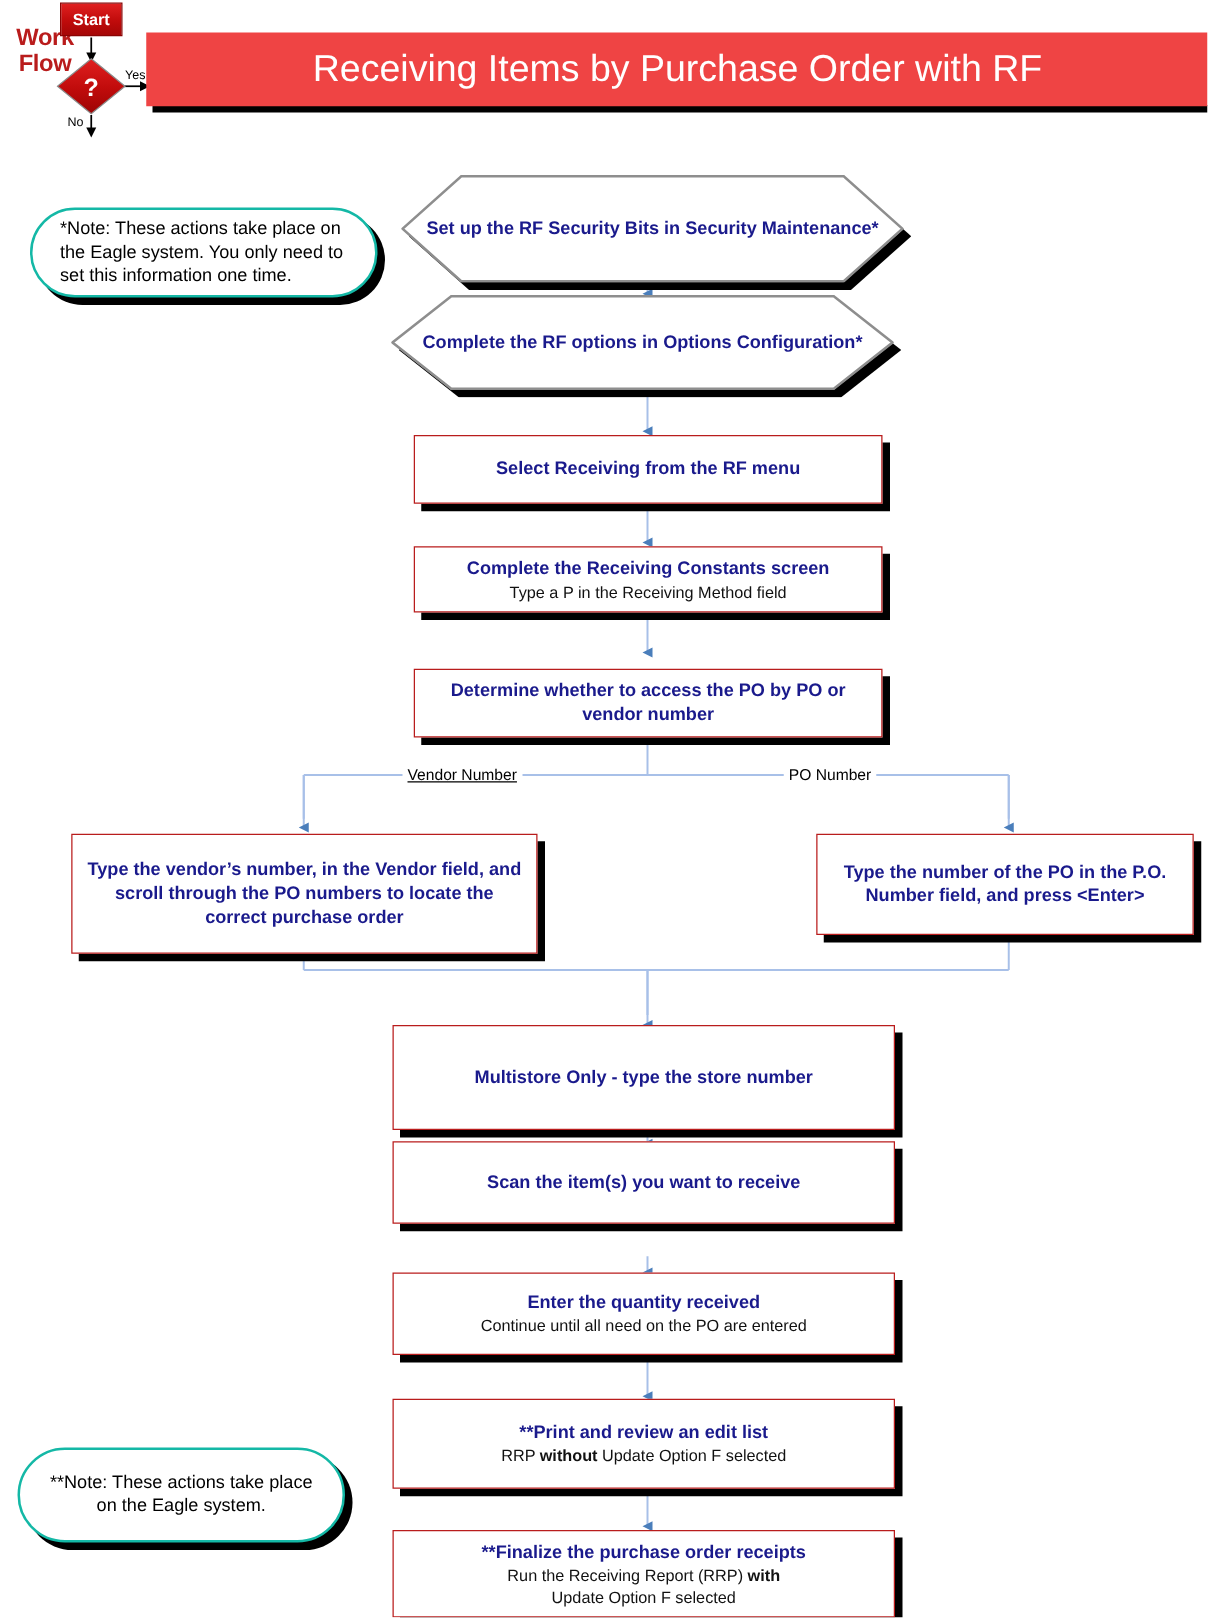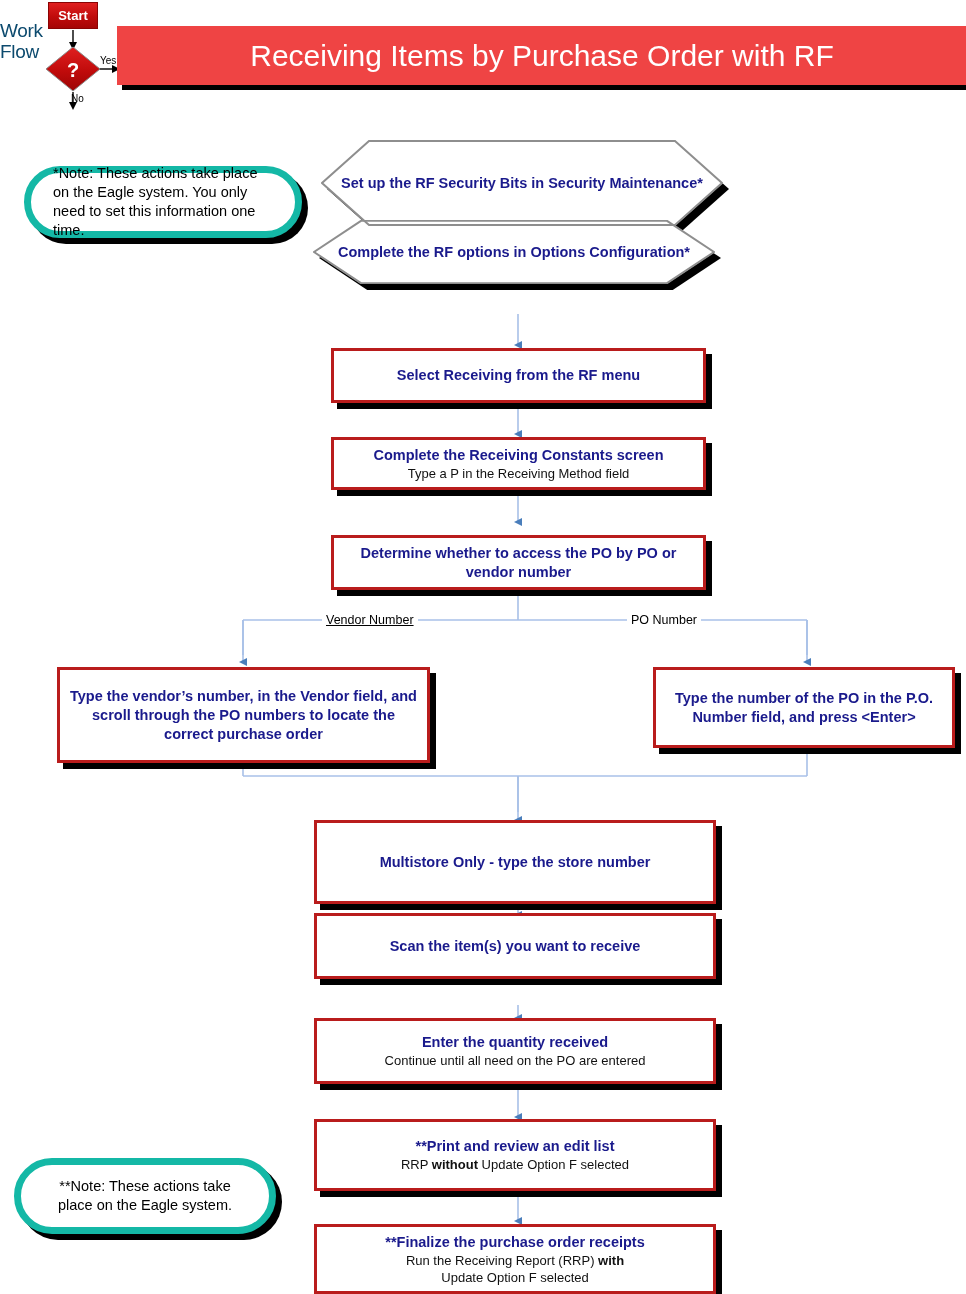--- a/index.html
+++ b/index.html
@@ -17,25 +17,25 @@
     background: #ffffff;
     overflow: hidden;
   }
 
   
   .wf-label {
     position: absolute;
     left: 0px;
     top: 20px;
     width: 72px;
-    color: #0c4a6e;
-    font-weight: normal;
+    color: #b91c1c;
+    font-weight: bold;
     font-size: 19px;
     line-height: 21px;
-    text-align: left;
+    text-align: center;
     letter-spacing: -0.3px;
   }
   .start-box {
     position: absolute;
     left: 48px;
     top: 2px;
     width: 50px;
     height: 27px;
     background: linear-gradient(180deg,#e02020 0%, #c00b0b 55%, #a50606 100%);
     border: 1px solid #8a0303;
@@ -56,21 +56,21 @@
   }
   .yes-label {
     position: absolute;
     left: 100px;
     top: 55px;
     font-size: 10px;
     color: #000;
   }
   .no-label {
     position: absolute;
-    left: 71px;
+    left: 54px;
     top: 93px;
     font-size: 10px;
     color: #000;
   }
 
   
   .title-banner {
     position: absolute;
     left: 117px;
     top: 26px;
@@ -99,21 +99,21 @@
     height: 100%;
     background: #000000;
     z-index: 0;
   }
   .shape .face {
     position: absolute;
     left: 0; top: 0;
     width: 100%;
     height: 100%;
     background: #ffffff;
-    border: 3px solid #b91c1c;
+    border: 1px solid #b91c1c;
     box-sizing: border-box;
     z-index: 1;
     display: flex;
     align-items: center;
     justify-content: center;
     flex-direction: column;
     padding: 4px 10px;
   }
   .shape.hex .shadow,
   .shape.hex .face {
@@ -132,21 +132,21 @@
     width: 100%;
     height: 100%;
     z-index: 2;
     pointer-events: none;
   }
   .shape.note .shadow,
   .shape.note .face {
     border-radius: 90px;
   }
   .shape.note .face {
-    border: 7px solid #14b8a6;
+    border: 2px solid #14b8a6;
     padding: 4px 22px;
   }
 
   .title-line {
     color: #1a1a8c;
     font-weight: bold;
     font-size: 14.5px;
     line-height: 19px;
     text-align: center;
   }
@@ -277,21 +277,21 @@
   <div class="shape hex" style="left:321px; top:112px; width:402px; height:86px;margin-top:28px;">
     <div class="shadow"></div>
     <div class="face">
       <div class="title-line">Set up the RF Security Bits in Security Maintenance*</div>
     </div>
     <svg class="hexline" viewBox="0 0 402 86" preserveAspectRatio="none">
       <polygon points="48,1 354,1 401,43 354,85 48,85 1,43" fill="none" stroke="#8e8e8e" stroke-width="2" vector-effect="non-scaling-stroke"></polygon>
     </svg>
   </div>
 
-  <div class="shape hex" style="left:313px; top:220px; width:402px; height:64px;">
+  <div class="shape hex" style="left:313px; top:236px; width:402px; height:76px;">
     <div class="shadow"></div>
     <div class="face">
       <div class="title-line">Complete the RF options in Options Configuration*</div>
     </div>
     <svg class="hexline" viewBox="0 0 402 78" preserveAspectRatio="none">
       <polygon points="48,1 354,1 401,39 354,77 48,77 1,39" fill="none" stroke="#8e8e8e" stroke-width="2" vector-effect="non-scaling-stroke"></polygon>
     </svg>
   </div>
 
   <div class="shape" style="left:331px; top:348px; width:375px; height:55px;">

